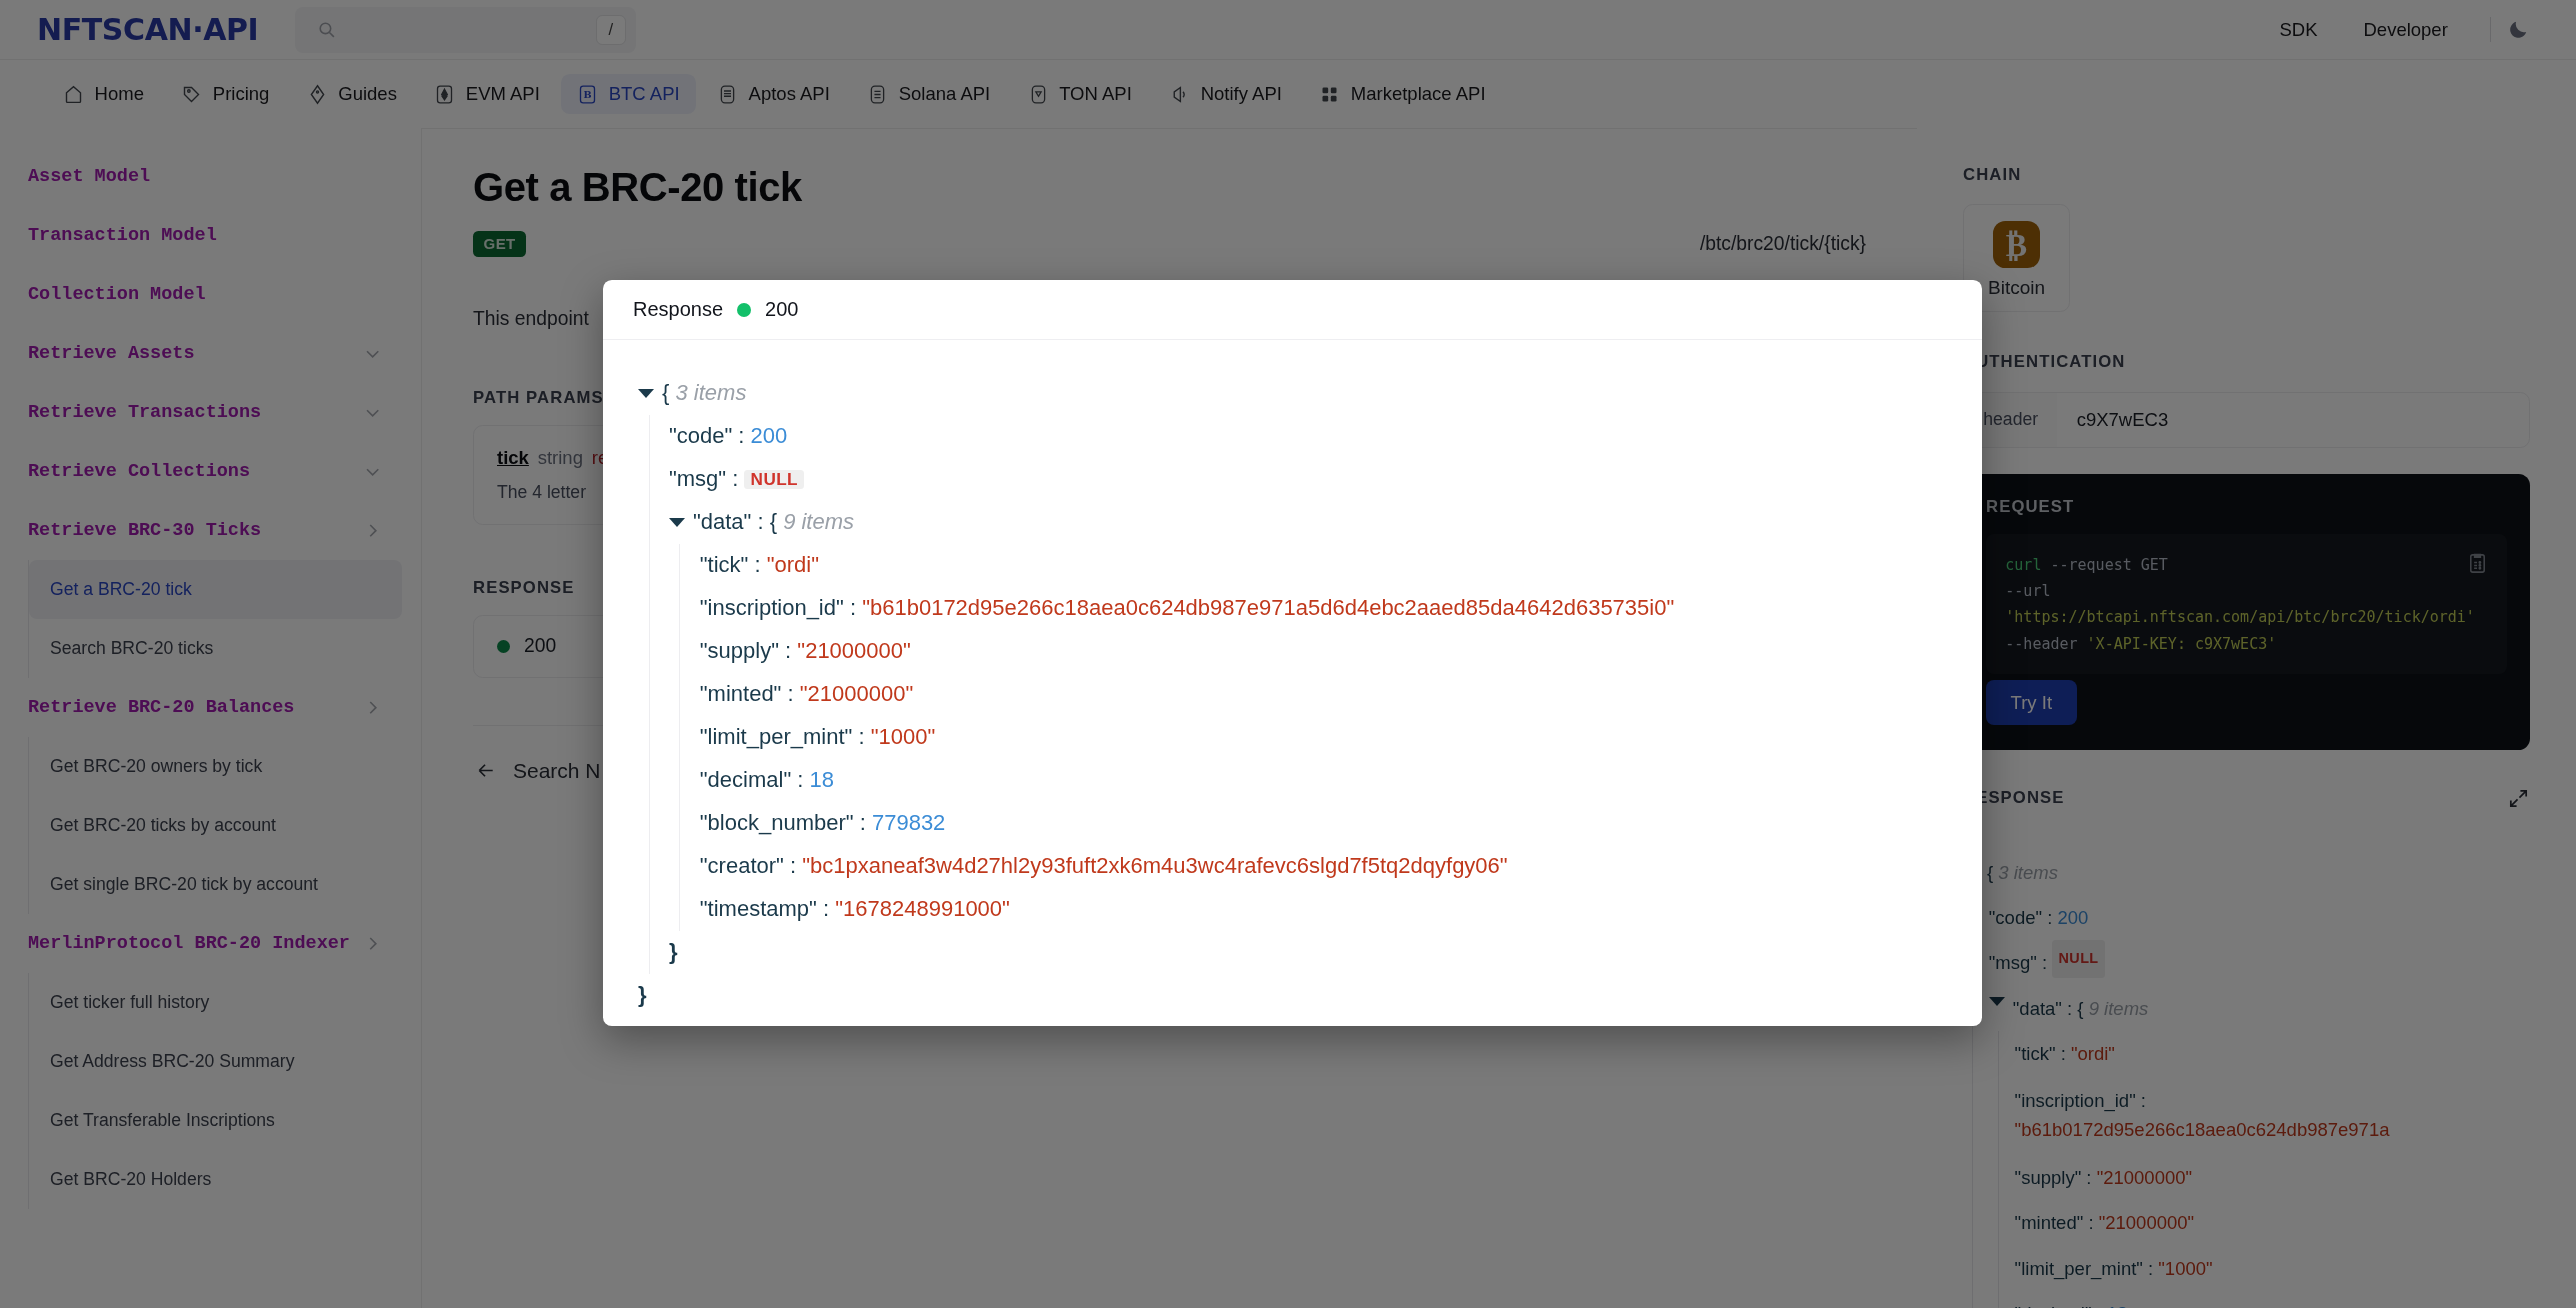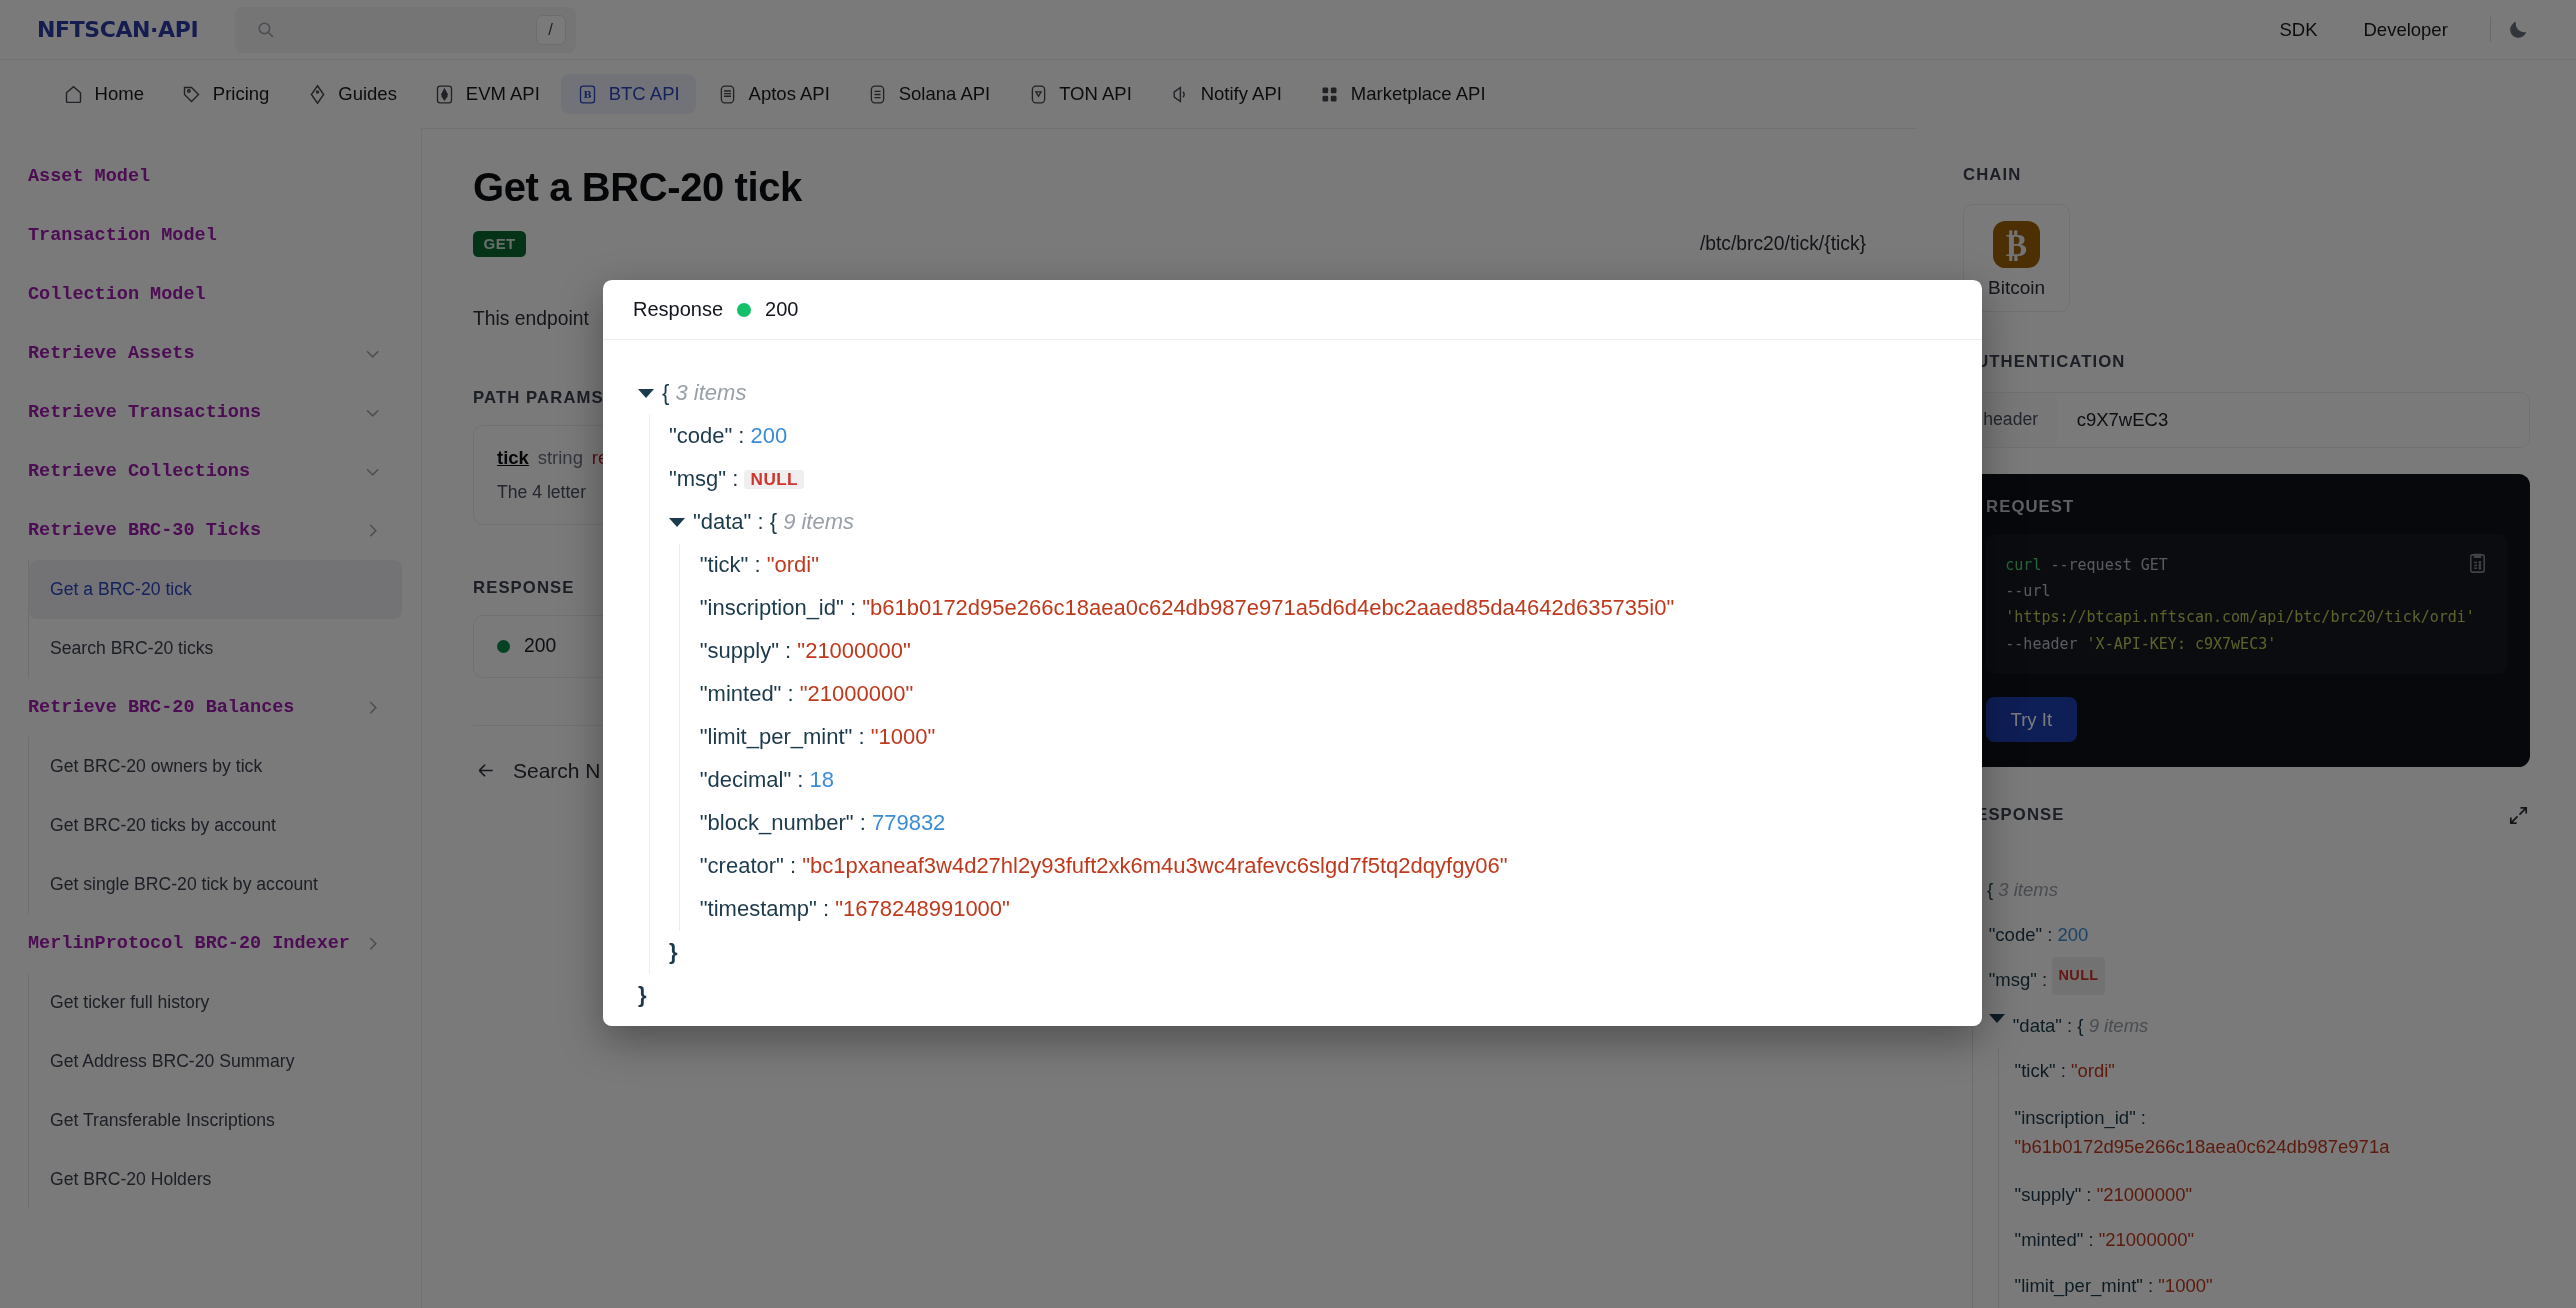--- a/index.html
+++ b/index.html
@@ -16,21 +16,21 @@
 
   
   .topbar {
     position: absolute; left: 0; top: 0; width: 2576px; height: 60px;
     background: #fff; border-bottom: 0.9px solid #ececec;
     display: flex; align-items: center;
   }
   .logo {
     margin-left: 37px;
     font-family: "DejaVu Sans", sans-serif;
-    font-weight: 800; font-size: 22px; letter-spacing: -0.4px;
+    font-weight: 800; font-size: 30px; letter-spacing: -0.4px;
     color: #2b3ca8; white-space: nowrap;
   }
   .searchbox {
     margin-left: 37px; width: 341px; height: 46px;
     background: #f4f5f7; border-radius: 8px;
     display: flex; align-items: center; padding: 0 10.6px;
   }
   .searchbox .mag { width: 19.3px; height: 19.3px; flex: 0 0 auto; margin-left: 10.6px; opacity: .55; }
   .searchbox input {
     flex: 1; border: 0; outline: 0; background: transparent;
@@ -141,21 +141,21 @@
   .codepanel .cp-title { font-size: 16.7px; font-weight: 700; letter-spacing: 1.1px; color: #c4c8d0; }
   .codebox {
     margin-top: 17.6px; background: #151a21; border-radius: 8px; padding: 17.6px 19.3px;
     position: relative; font-family: "DejaVu Sans Mono", monospace; font-size: 15px; line-height: 1.75;
   }
   .codebox .tok-cmd { color: #4fcf7a; }
   .codebox .tok-flag { color: #b9bfca; }
   .codebox .tok-str { color: #c3cf57; }
   .copy-ico { position: absolute; right: 17.6px; top: 17.6px; width: 23px; height: 23px; opacity: .75; cursor: pointer; }
   .tryit {
-    margin-top: 23px; background: #1f3fb5; color: #fff; border: 0; border-radius: 8px;
+    margin-top: 6px; background: #1f3fb5; color: #fff; border: 0; border-radius: 8px;
     font-size: 18.5px; padding: 11.4px 24.6px; cursor: pointer; font-family: "Liberation Sans", sans-serif;
   }
   .rp-resp-head {
     margin-top: 37px; display: flex; align-items: center; justify-content: space-between;
   }
   .expand-ico { width: 23px; height: 23px; cursor: pointer; }
   .rp-json { margin-top: 40px; font-size: 18.5px; line-height: 2.45; }
 
   
   .jsrow { display: flex; align-items: flex-start; white-space: pre-wrap; }

